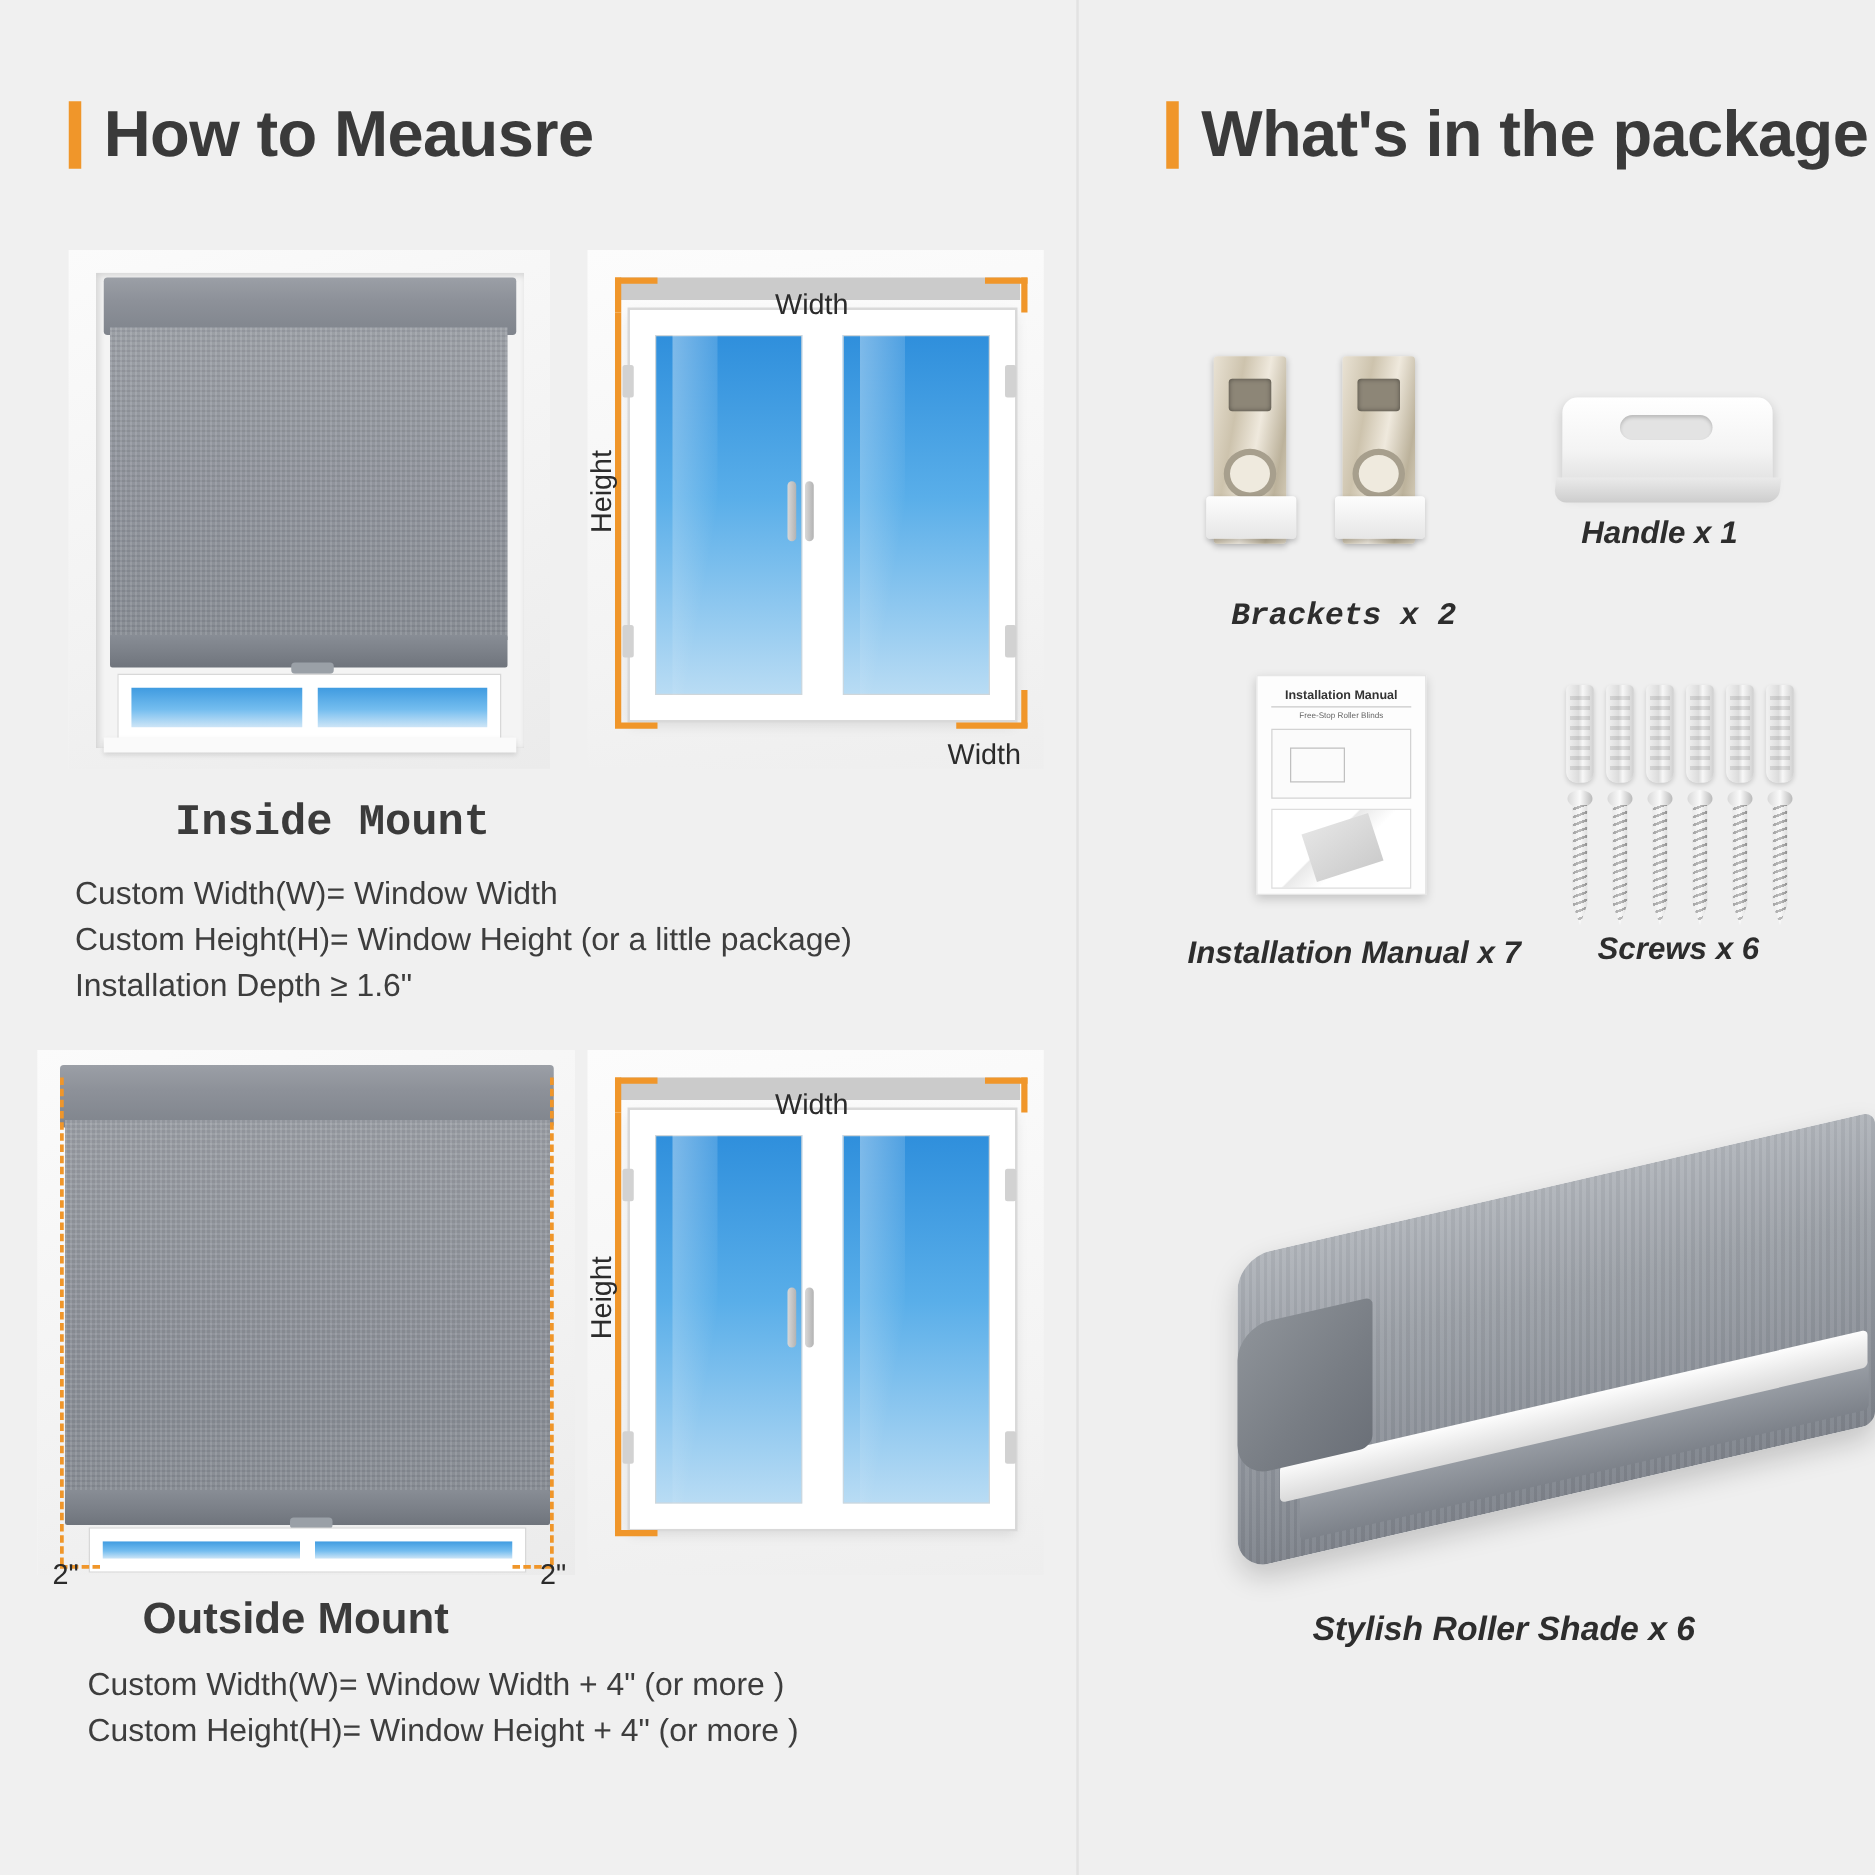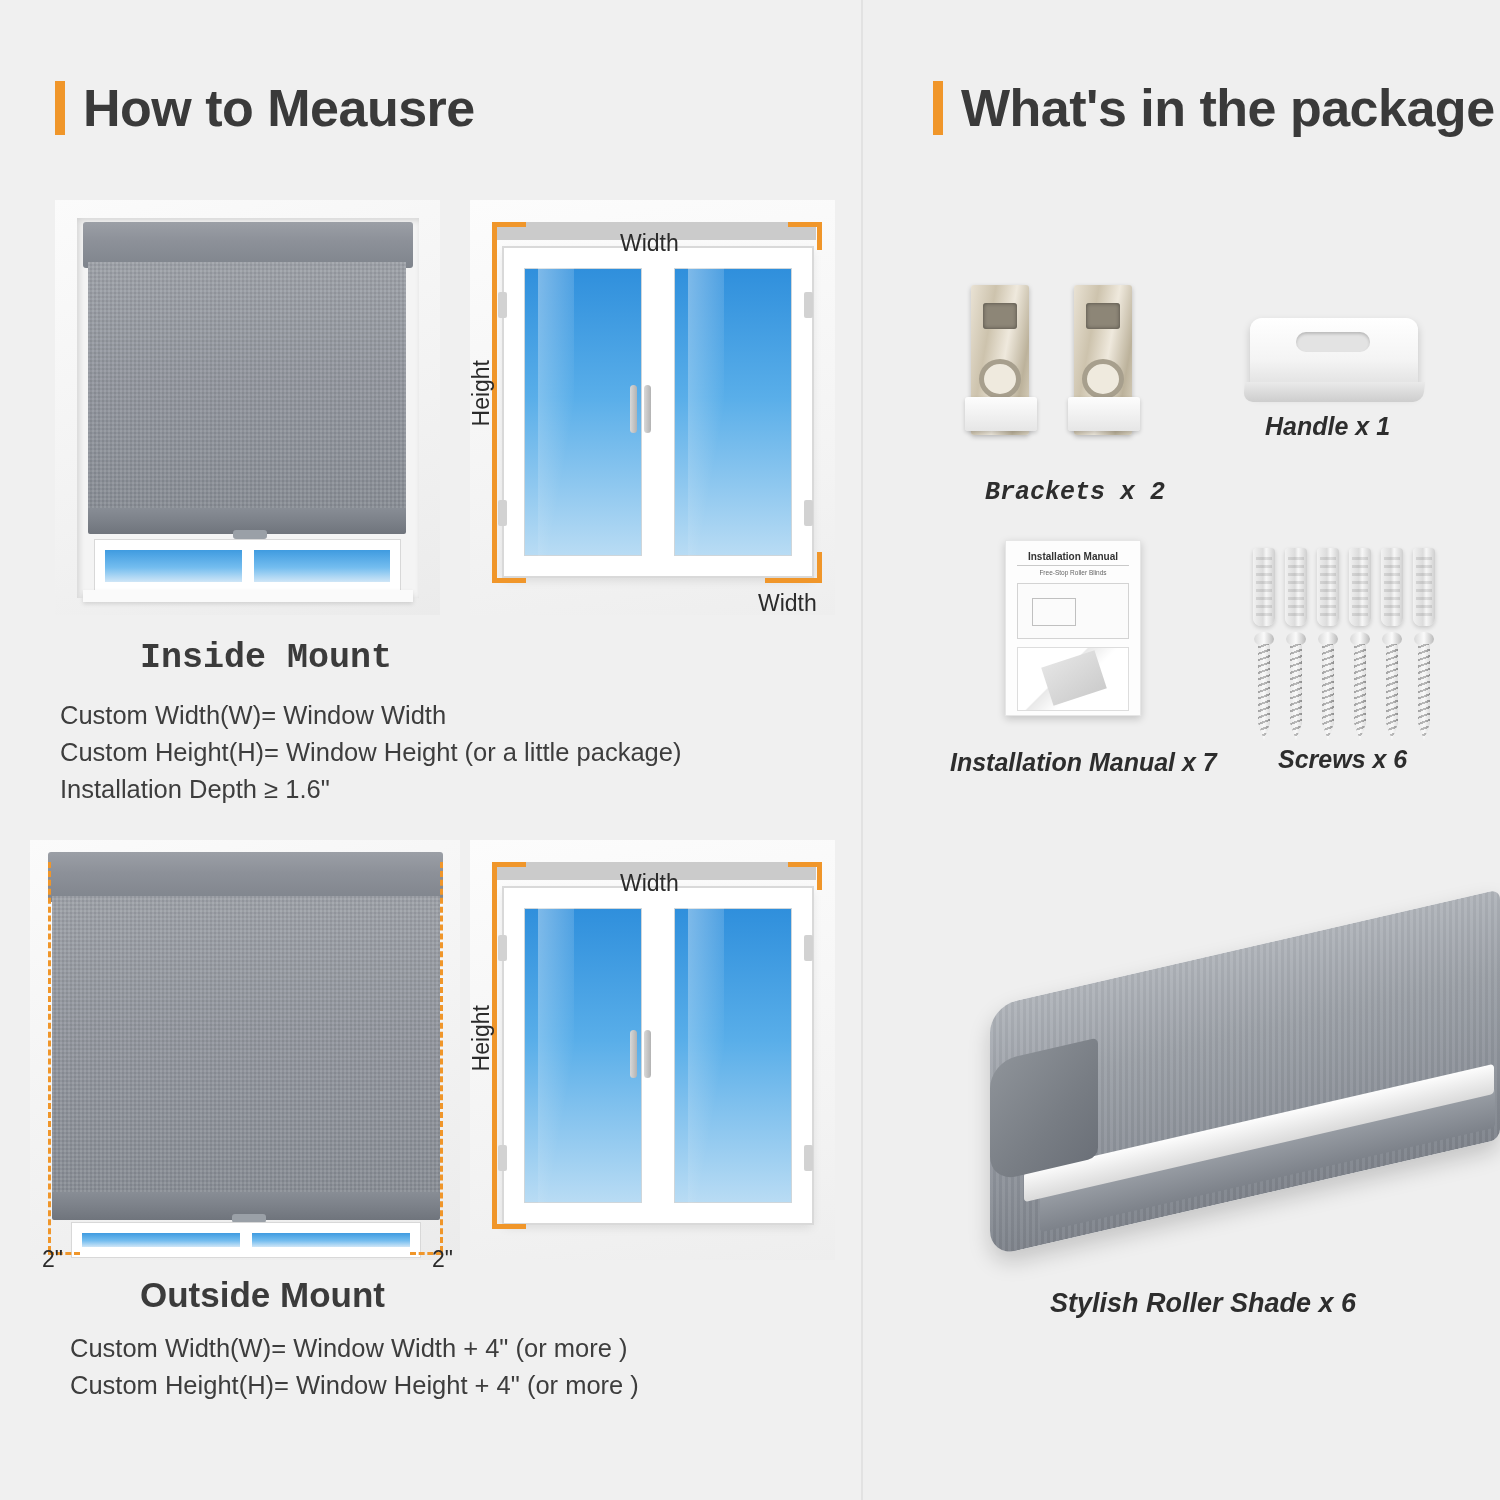--- a/index.html
+++ b/index.html
@@ -536,21 +536,21 @@
     <div class="cap" style="left:22px; top:22px; width:34px; height:5px;"></div>
     <div class="cap" style="left:318px; top:22px; width:34px; height:5px;"></div>
     <div class="cap" style="left:347px; top:22px; width:5px; height:28px;"></div>
     <div class="cap" style="left:22px; top:50px; width:5px; height:338px;"></div>
     <div class="cap" style="left:22px; top:384px; width:34px; height:5px;"></div>
 
     <div class="dim-label" style="left:150px; top:30px;">Width</div>
     <div class="dim-label dim-vert" style="left:-2px; top:165px;">Height</div>
   </div>
 
-  <div class="mount-title" style="left:140px; top:1275px;text-align:center;">Outside Mount</div>
+  <div class="mount-title" style="left:114px; top:1275px;text-align:center;">Outside Mount</div>
   <div class="mount-lines" style="left:70px; top:1330px;">
     <div>Custom Width(W)= Window Width + 4" (or more )</div>
     <div>Custom Height(H)= Window Height + 4" (or more )</div>
   </div>
 
   <div class="heading" id="h-package">
     <span class="bar"></span>
     <span class="text">What's in the package</span>
   </div>
 

